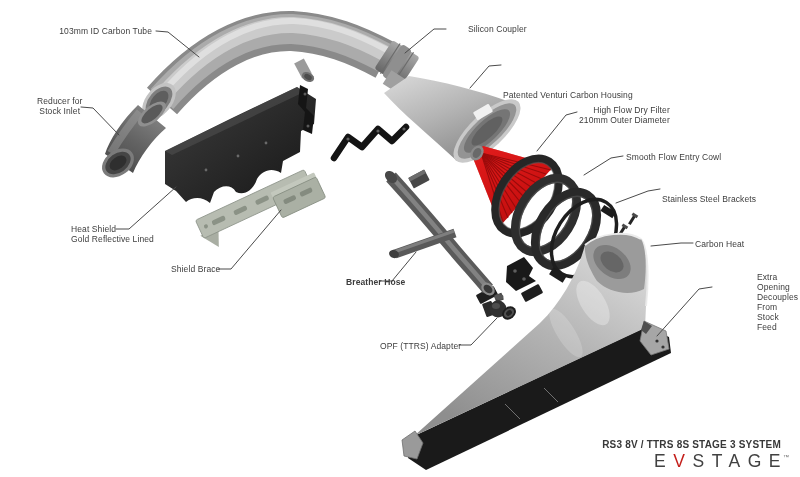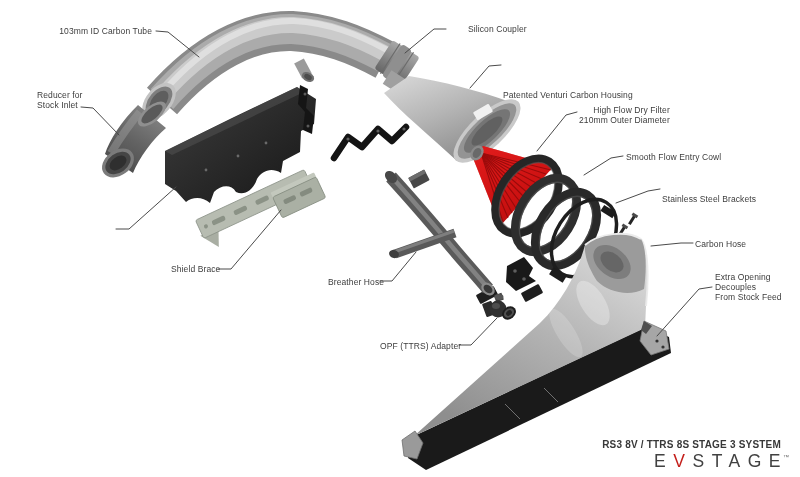--- a/index.html
+++ b/index.html
@@ -285,32 +285,34 @@
       <polyline points="623,156 611,158 584,175"></polyline>
       <polyline points="660,189 648,191 616,203"></polyline>
       <polyline points="693,243 681,243 651,246"></polyline>
       <polyline points="712,287 699,289 657,336"></polyline>
       <polyline points="380,281 392,281 416,252"></polyline>
       <polyline points="459,345 471,345 497,318"></polyline>
     </g>
   </svg>
 
   <div class="lbl r" style="right:648px;top:26px;">103mm ID Carbon Tube</div>
-  <div class="lbl" style="left:37px;top:90px;">Reducer for
+  <div class="lbl" style="left:37px;top:96px;text-align:center;">Reducer for
 Stock Inlet</div>
+  <div class="lbl" style="left:71px;top:224px;">Heat Shield
+Gold Reflective Lined</div>
   <div class="lbl" style="left:171px;top:264px;">Shield Brace</div>
   <div class="lbl" style="left:468px;top:24px;">Silicon Coupler</div>
   <div class="lbl" style="left:503px;top:61px;margin-top:29px;">Patented Venturi Carbon Housing</div>
   <div class="lbl" style="left:579px;top:105px;text-align:right;">High Flow Dry Filter
 210mm Outer Diameter</div>
   <div class="lbl" style="left:626px;top:152px;">Smooth Flow Entry Cowl</div>
   <div class="lbl" style="left:662px;top:184px;margin-top:10px;">Stainless Steel Brackets</div>
-  <div class="lbl" style="left:695px;top:239px;">Carbon Hose</div>
-  <div class="lbl" style="left:715px;top:272px;">Extra Opening
+  <div class="lbl" style="left:695px;top:239px;">Carbon Heat</div>
+  <div class="lbl" style="left:757px;top:272px;">Extra Opening
 Decouples
 From Stock Feed</div>
-  <div class="lbl" style="left:328px;top:277px;">Breather Hose</div>
+  <div class="lbl" style="left:346px;top:277px;font-weight:bold;">Breather Hose</div>
   <div class="lbl" style="left:380px;top:341px;">OPF (TTRS) Adapter</div>
 
   <div class="sys-title">RS3 8V / TTRS 8S STAGE 3 SYSTEM</div>
   <div class="logo"><span>E</span><span class="v">V</span><span>STAGE</span><span class="tm">™</span></div>
 
 </div>
 
 </body></html>

